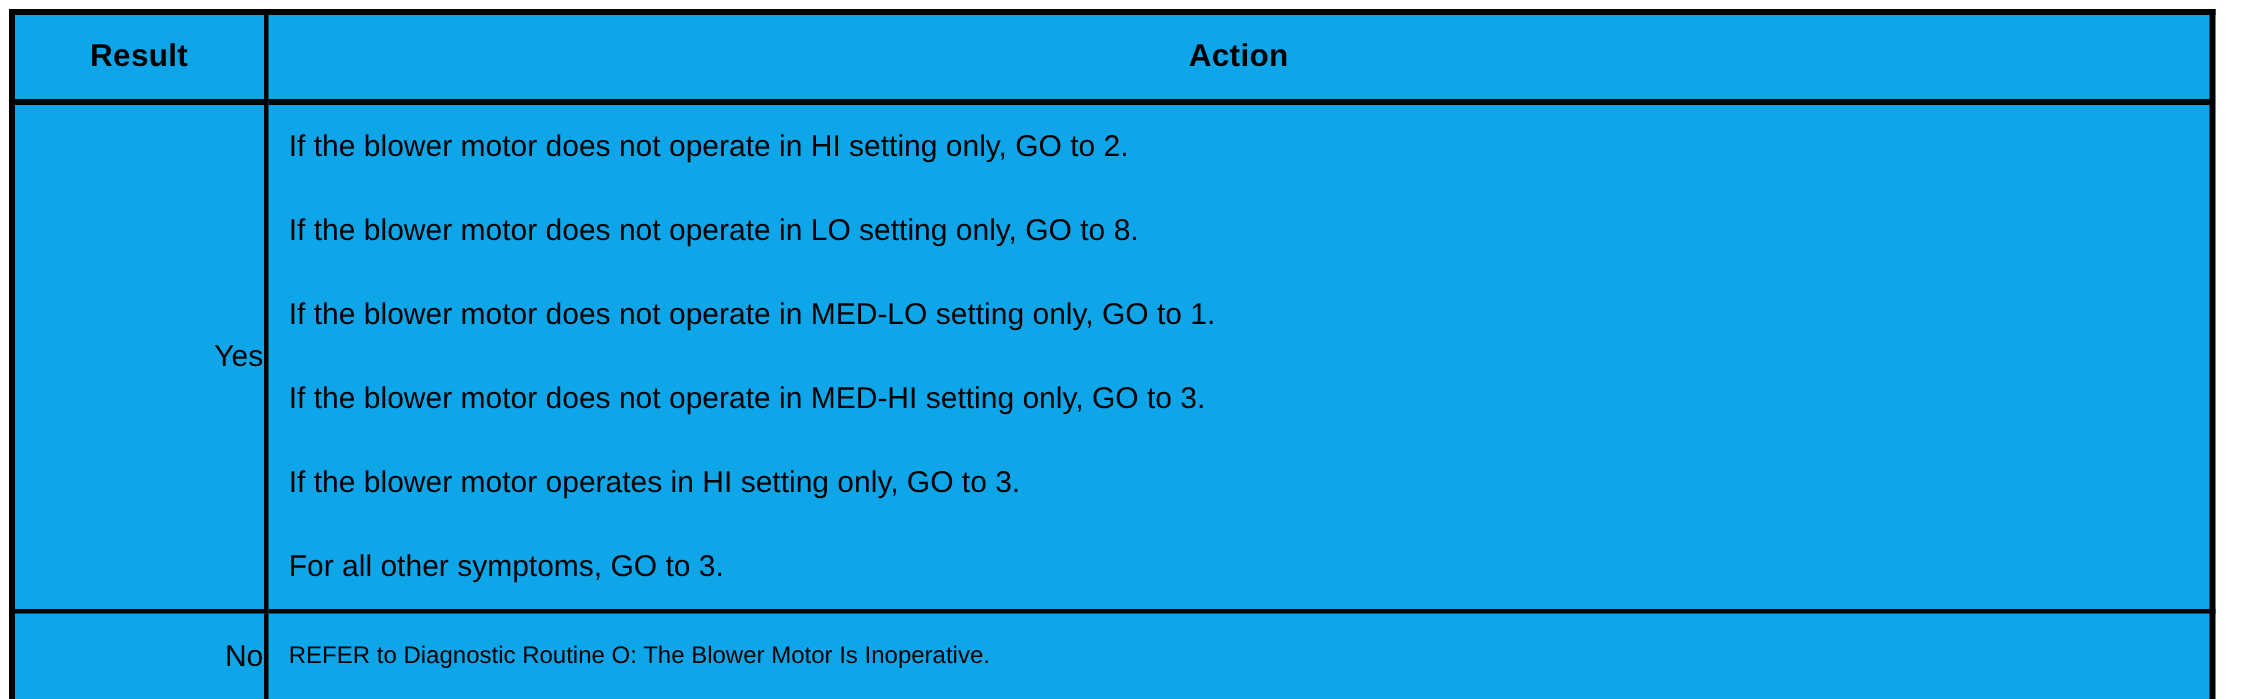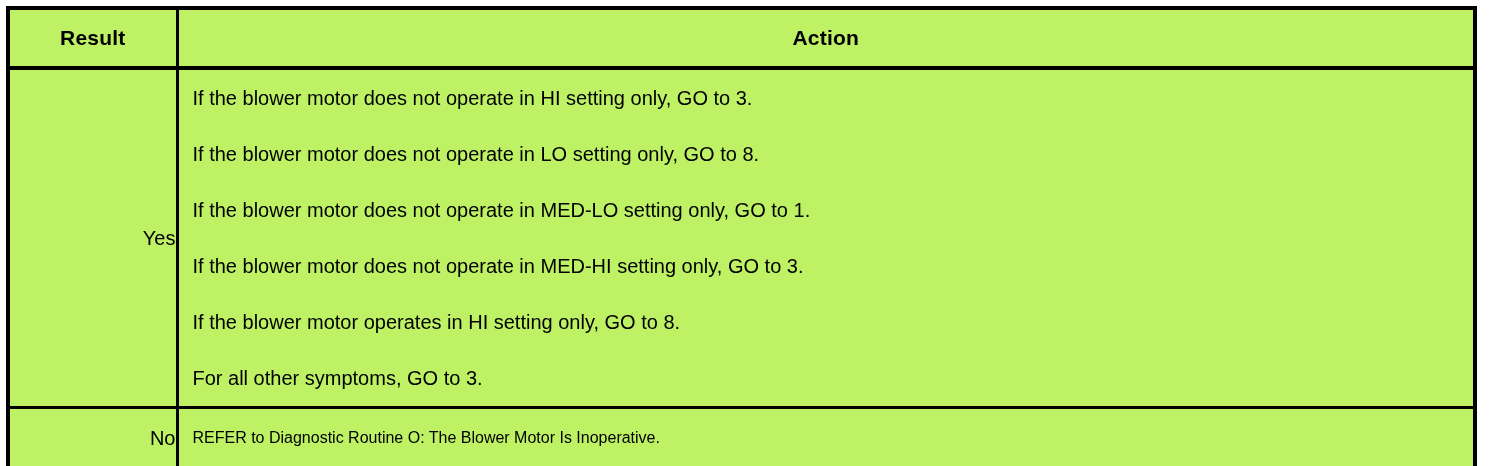--- a/index.html
+++ b/index.html
@@ -34,21 +34,21 @@
     border: 4px solid #000000;
   }
 
   .diag-table col.col-result { width: 169px; }
   .diag-table col.col-action { width: auto; }
 
   .diag-table th,
   .diag-table td {
     padding: 0;
     vertical-align: middle;
-    background: #bef264;
+    background: #0ea5e9;
   }
 
   
   .head-row th {
     height: 56px;
     border-bottom: 4px solid #000000;
     font-weight: bold;
     font-size: 21px;
     letter-spacing: 0.2px;
   }
@@ -119,25 +119,25 @@
         <th class="th-action">Action</th>
       </tr>
     </thead>
 
     <tbody>
 
       <tr class="body-row row-yes">
         <td class="cell-result">Yes</td>
         <td class="cell-action">
           <ul class="action-list">
-            <li>If the blower motor does not operate in HI setting only, GO to 3.</li>
+            <li>If the blower motor does not operate in HI setting only, GO to 2.</li>
             <li>If the blower motor does not operate in LO setting only, GO to 8.</li>
             <li>If the blower motor does not operate in MED-LO setting only, GO to 1.</li>
             <li>If the blower motor does not operate in MED-HI setting only, GO to 3.</li>
-            <li>If the blower motor operates in HI setting only, GO to 8.</li>
+            <li>If the blower motor operates in HI setting only, GO to 3.</li>
             <li>For all other symptoms, GO to 3.</li>
           </ul>
         </td>
       </tr>
 
       <tr class="body-row row-no">
         <td class="cell-result">No</td>
         <td class="cell-action">
           <div class="single-action">REFER to Diagnostic Routine O: The Blower Motor Is Inoperative.</div>
         </td>

